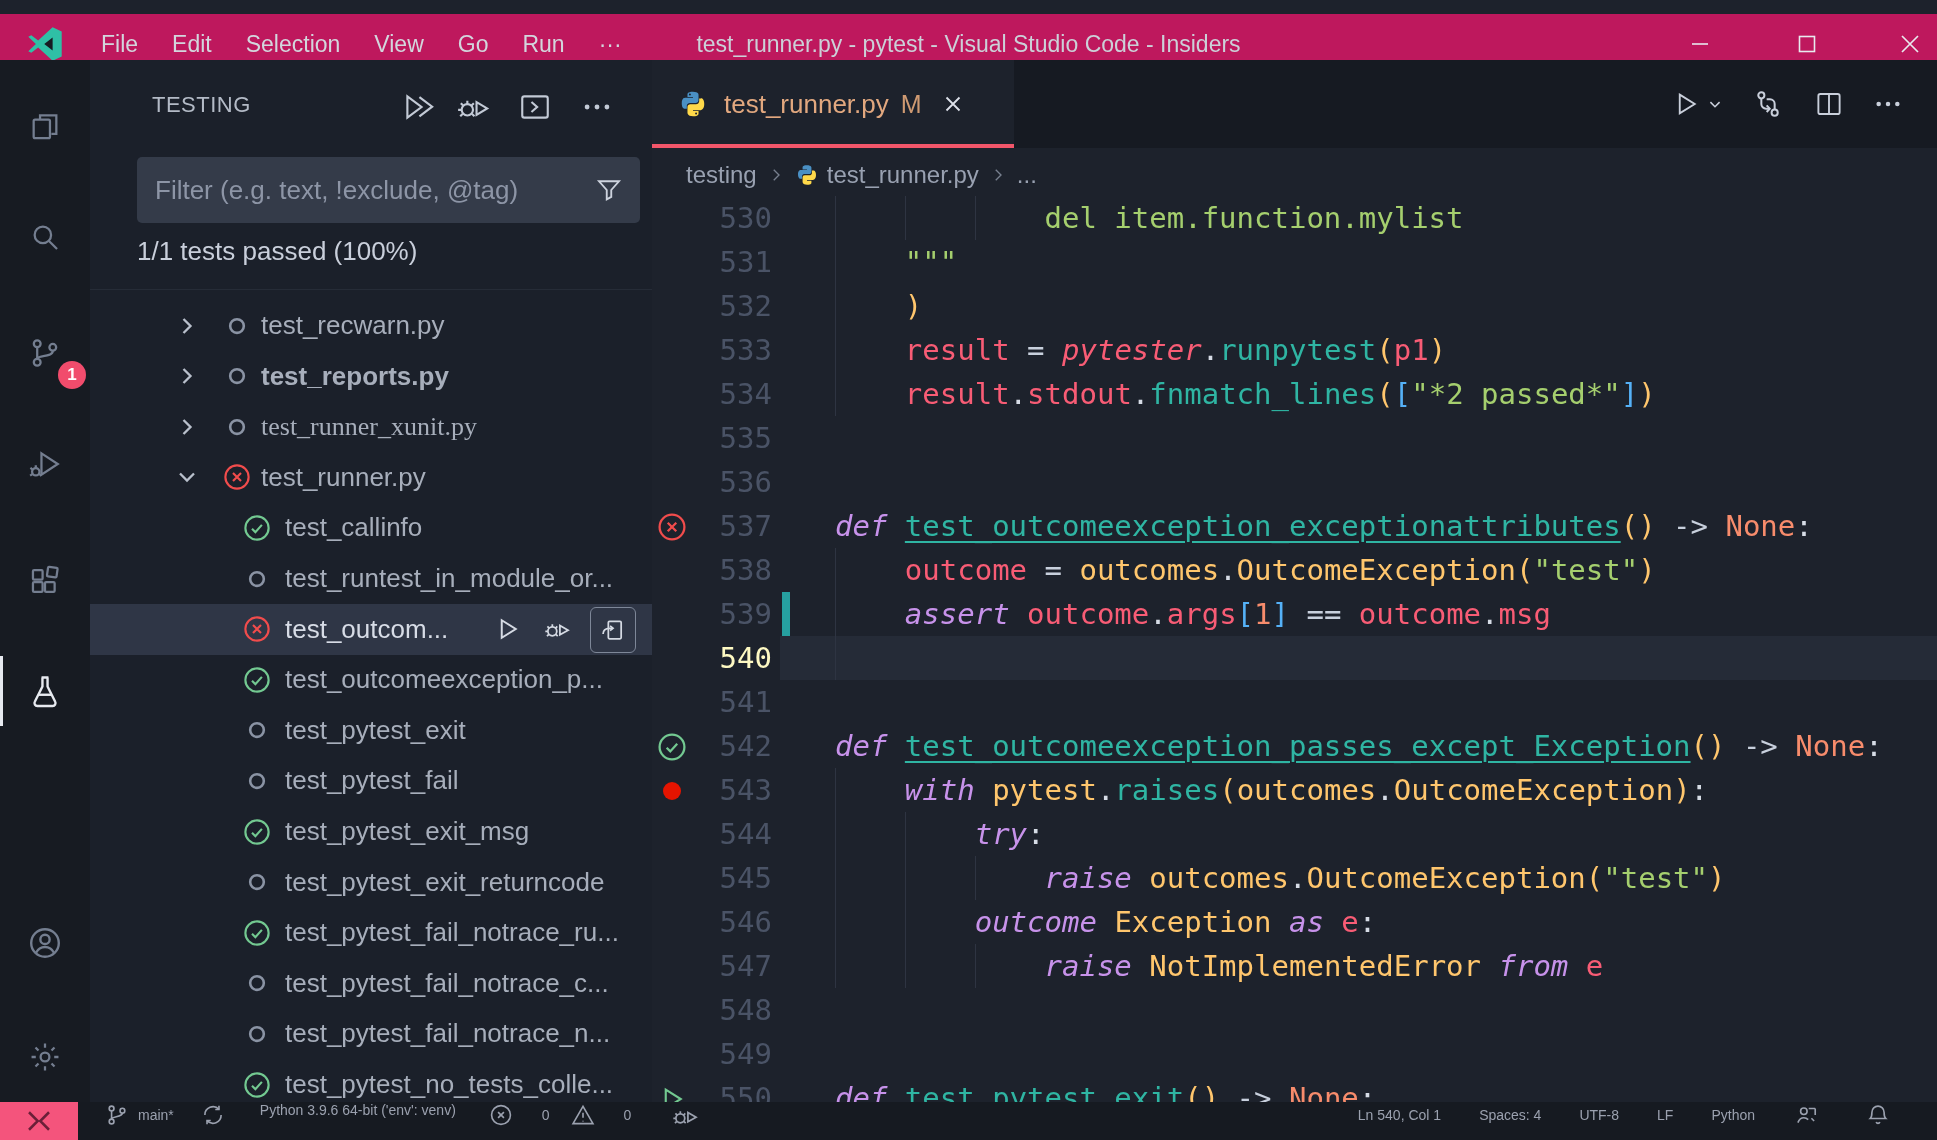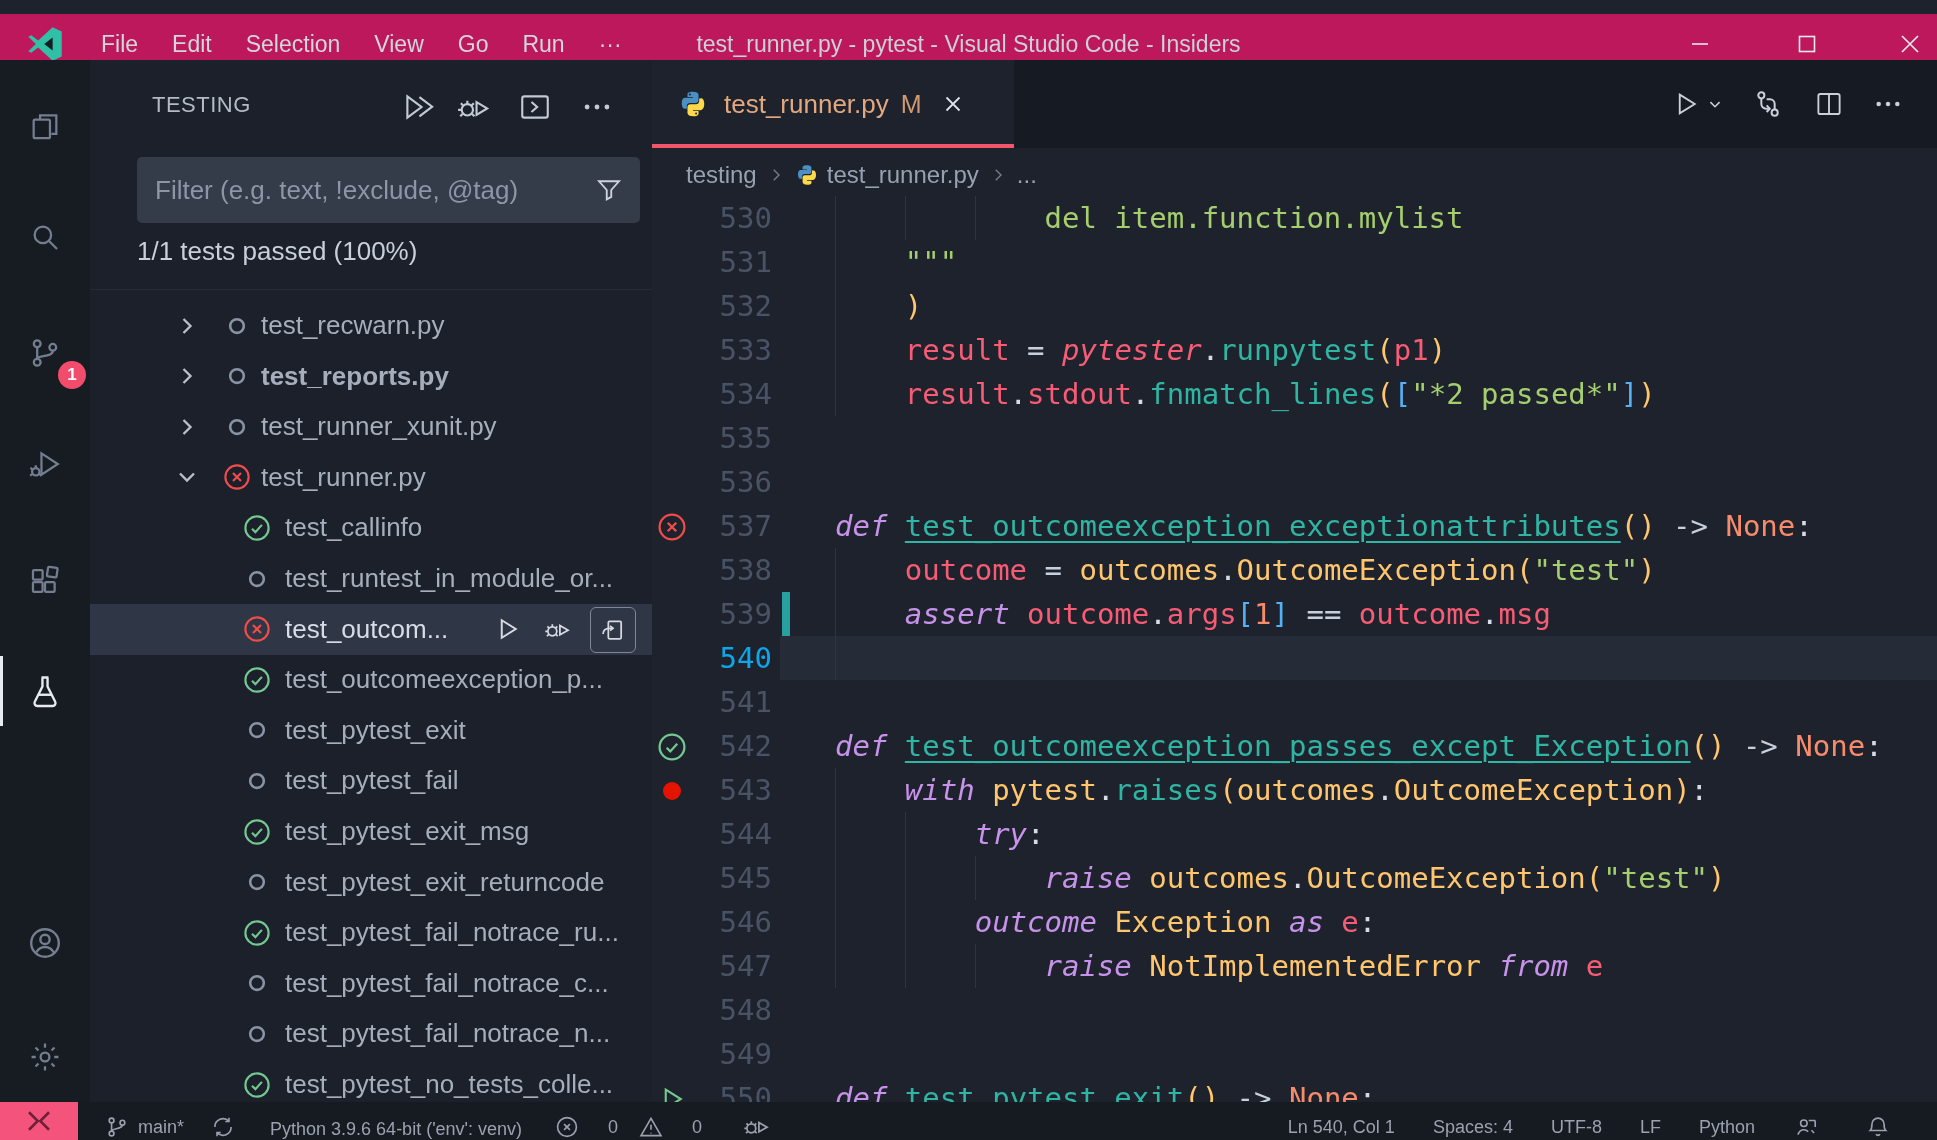--- a/index.html
+++ b/index.html
@@ -54,40 +54,40 @@
   .bc-item{white-space:nowrap;}
   .bc-sep{margin:0 10px;color:#78808f;}
 
   
   .code{position:absolute;left:652px;top:196px;width:1285px;height:906px;background:#1d222c;overflow:hidden;
         font-family:"DejaVu Sans Mono",monospace;font-size:29px;}
   .cl{position:absolute;left:0;width:1285px;height:44px;}
   .cl-band{position:absolute;left:128px;right:0;top:0;bottom:0;background:#252b37;}
   .cl-deco{position:absolute;left:4px;top:7px;width:32px;height:32px;display:flex;align-items:center;justify-content:center;}
   .cl-num{position:absolute;left:40px;top:0;width:80px;text-align:right;line-height:44px;color:#4a5366;}
-  .cl-num.cur{color:#0ea5e9;}
+  .cl-num.cur{color:#fef9c3;}
   .cl-git{position:absolute;left:130px;top:0;width:8px;height:44px;background:#26a0a0;}
   .cl-guide{position:absolute;top:0;height:44px;width:1px;background:#2e3442;}
   .cl-text{position:absolute;left:183px;top:0;line-height:44px;white-space:pre;}
   .tk-k{color:#c792ea;font-style:italic;}
   .tk-fd{color:#2fb5a3;text-decoration:underline;text-underline-offset:5px;text-decoration-thickness:1.5px;}
   .tk-fn{color:#2fb5a3;}
   .tk-v{color:#f85c75;}
   .tk-vi{color:#f85c75;font-style:italic;}
   .tk-g{color:#ffc66d;}
   .tk-s{color:#a5cf6e;}
   .tk-n{color:#f78c6c;}
   .tk-b{color:#55b1f7;}
   .tk-o{color:#c8d0dd;}
   .tk-p{color:#d6dce6;}
   .overview-mark{position:absolute;right:0;top:452px;width:16px;height:7px;background:#f2566a;}
 
   
   .statusbar{position:absolute;left:0;top:1102px;width:1937px;height:38px;background:#161a21;
-             display:flex;align-items:flex-end;font-size:18px;color:#9ba1af;z-index:5;}
+             display:flex;align-items:flex-start;font-size:14px;color:#9ba1af;z-index:5;}
   .st-remote{width:78px;height:38px;background:#f4547c;color:#6b1f38;display:flex;align-items:center;justify-content:center;flex:0 0 auto;}
   .st-item{display:flex;align-items:center;margin-left:26px;white-space:nowrap;}
   .st-item svg{margin-right:8px;}
   .st-right{margin-left:auto;display:flex;align-items:center;}
   .st-right .st-item{margin-left:0;margin-right:38px;}
   .st-prob span{margin:0 14px 0 6px;}
 </style>
 </head>
 <body>
 
@@ -259,21 +259,21 @@
               <path d="M9 6l6 6-6 6"></path>
             </svg>
           </span>
           <span class="tr-icon" style="left:132px">
             <svg width="26" height="26" viewBox="0 0 24 24">
               <circle cx="12" cy="12" r="6.3" fill="none" stroke="#8a93a4" stroke-width="2.4"></circle>
             </svg>
           </span>
           <span class="tr-label" style="left:171px">test_reports.py</span>
         </div>
-        <div class="tree-row" style="top: 111.2px;">
+        <div class="tree-row" style="top: 111.2px; font-family: Liberation Serif, serif;">
           <span class="tr-chev">
             <svg width="28" height="28" viewBox="0 0 24 24" fill="none" stroke="currentColor" stroke-width="2">
               <path d="M9 6l6 6-6 6"></path>
             </svg>
           </span>
           <span class="tr-icon" style="left:132px">
             <svg width="26" height="26" viewBox="0 0 24 24">
               <circle cx="12" cy="12" r="6.3" fill="none" stroke="#8a93a4" stroke-width="2.4"></circle>
             </svg>
           </span>

